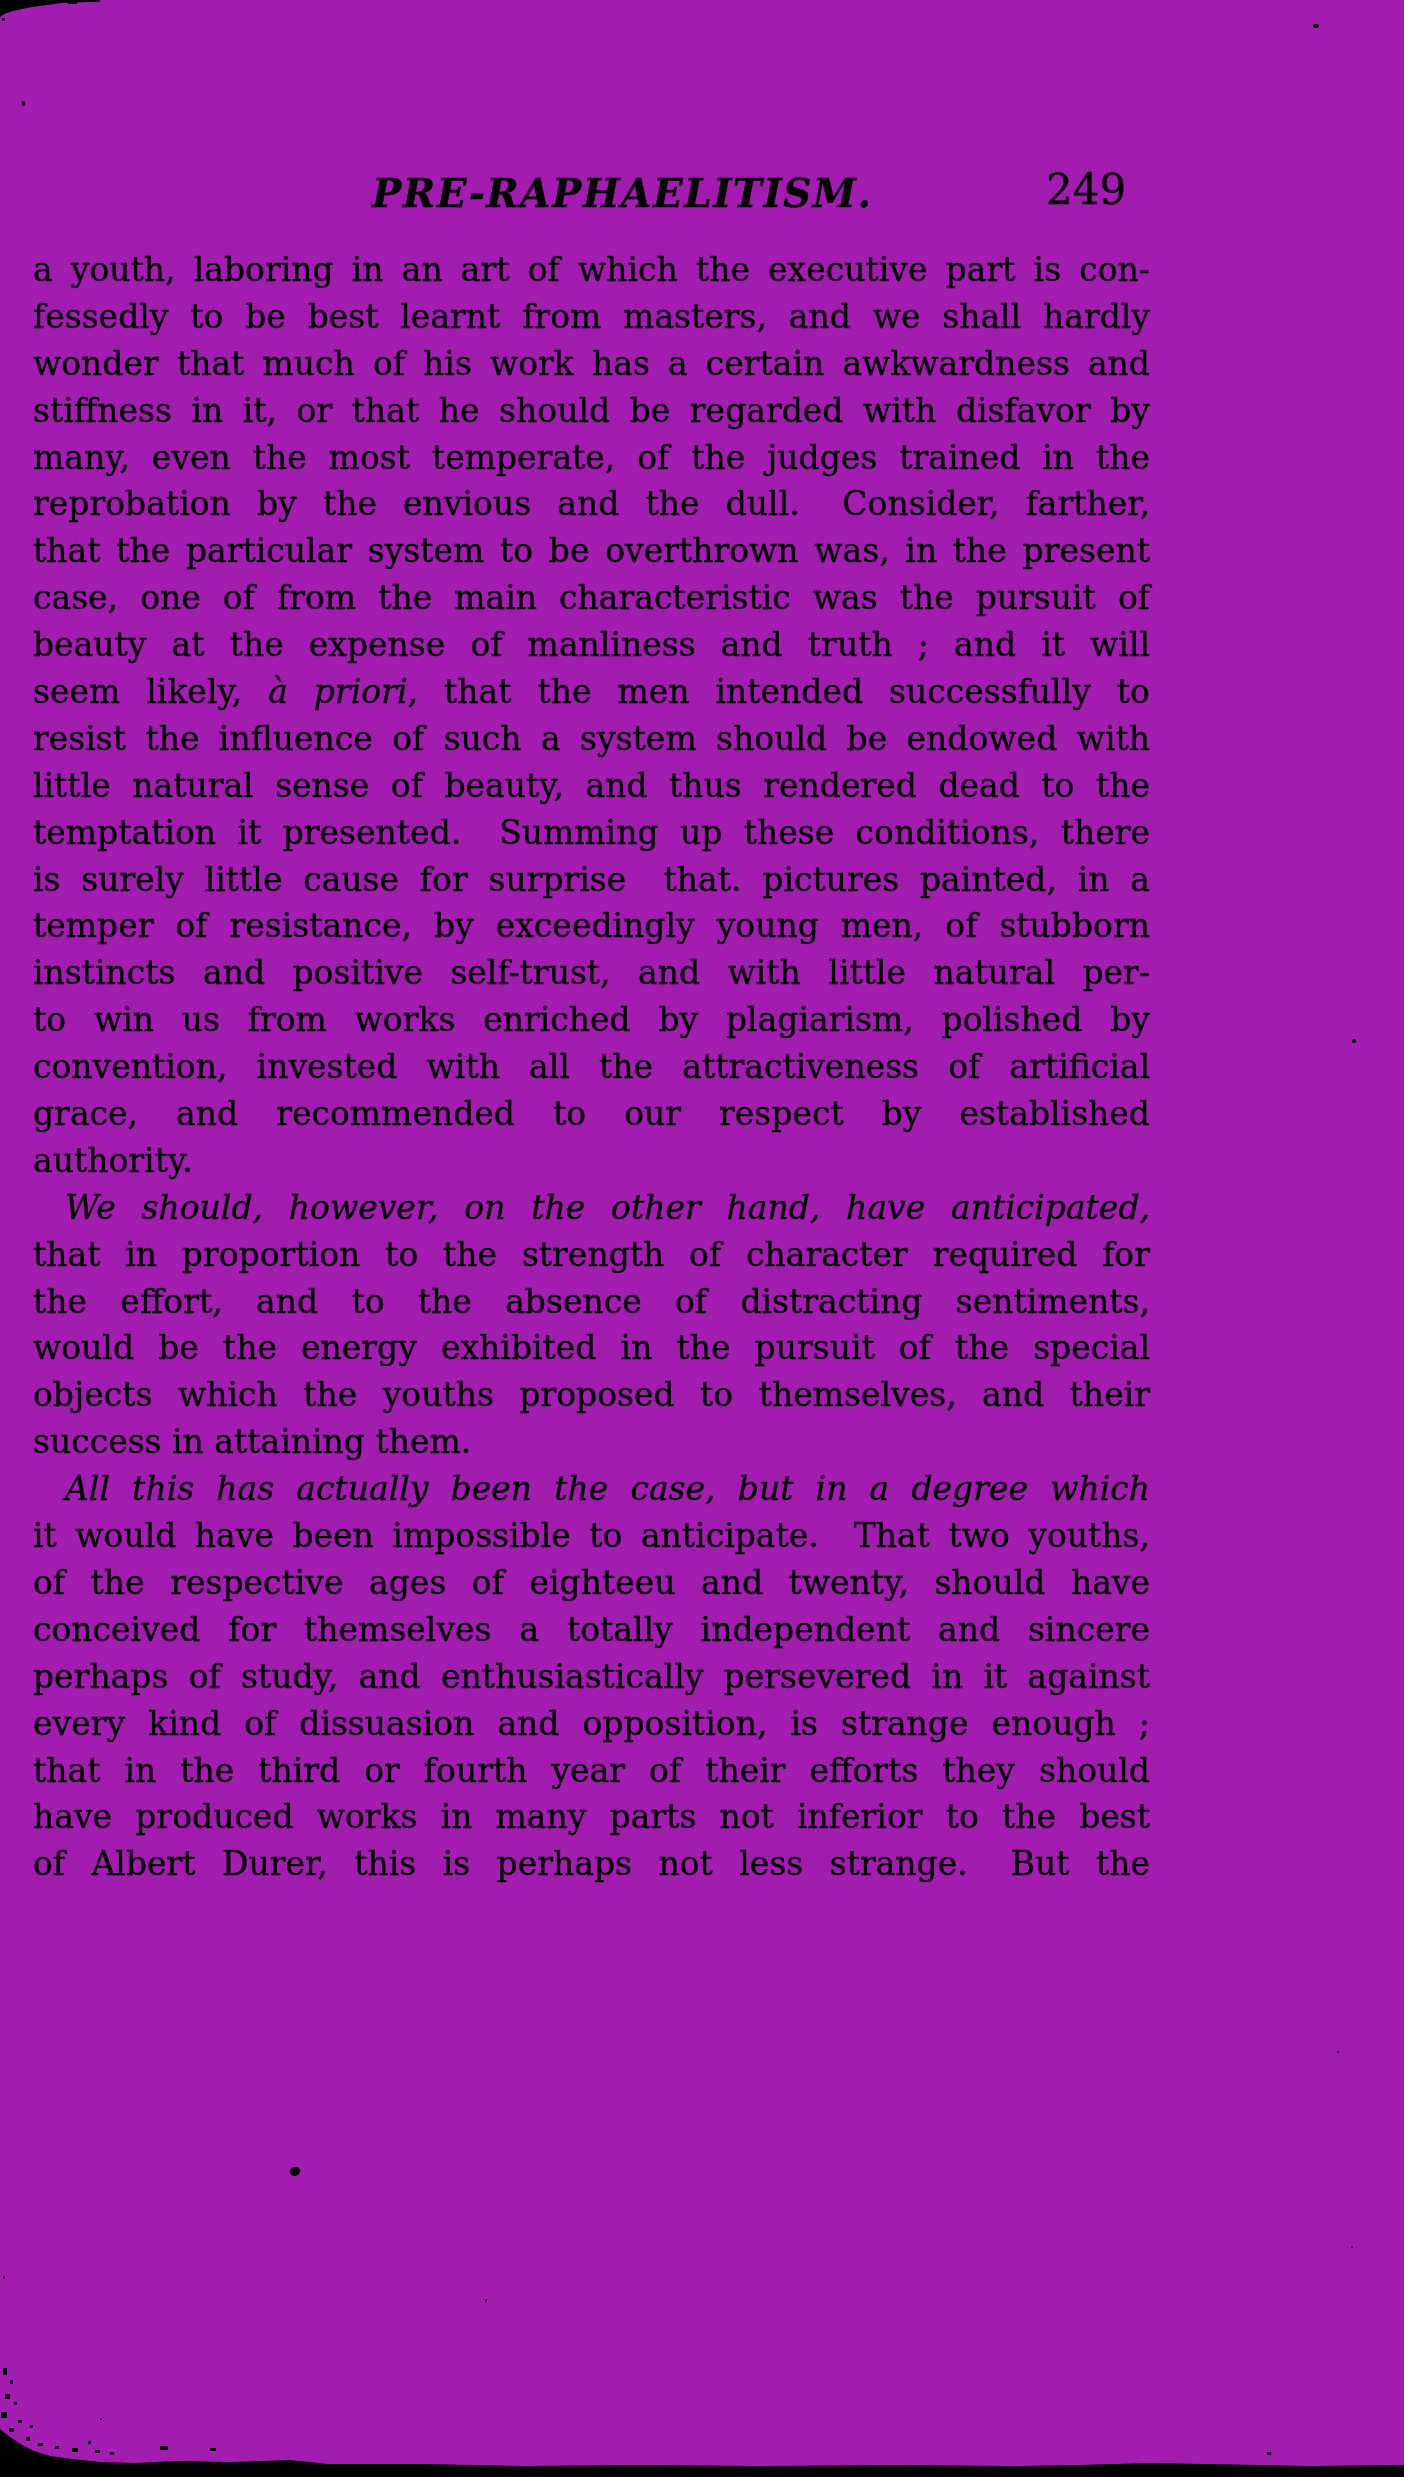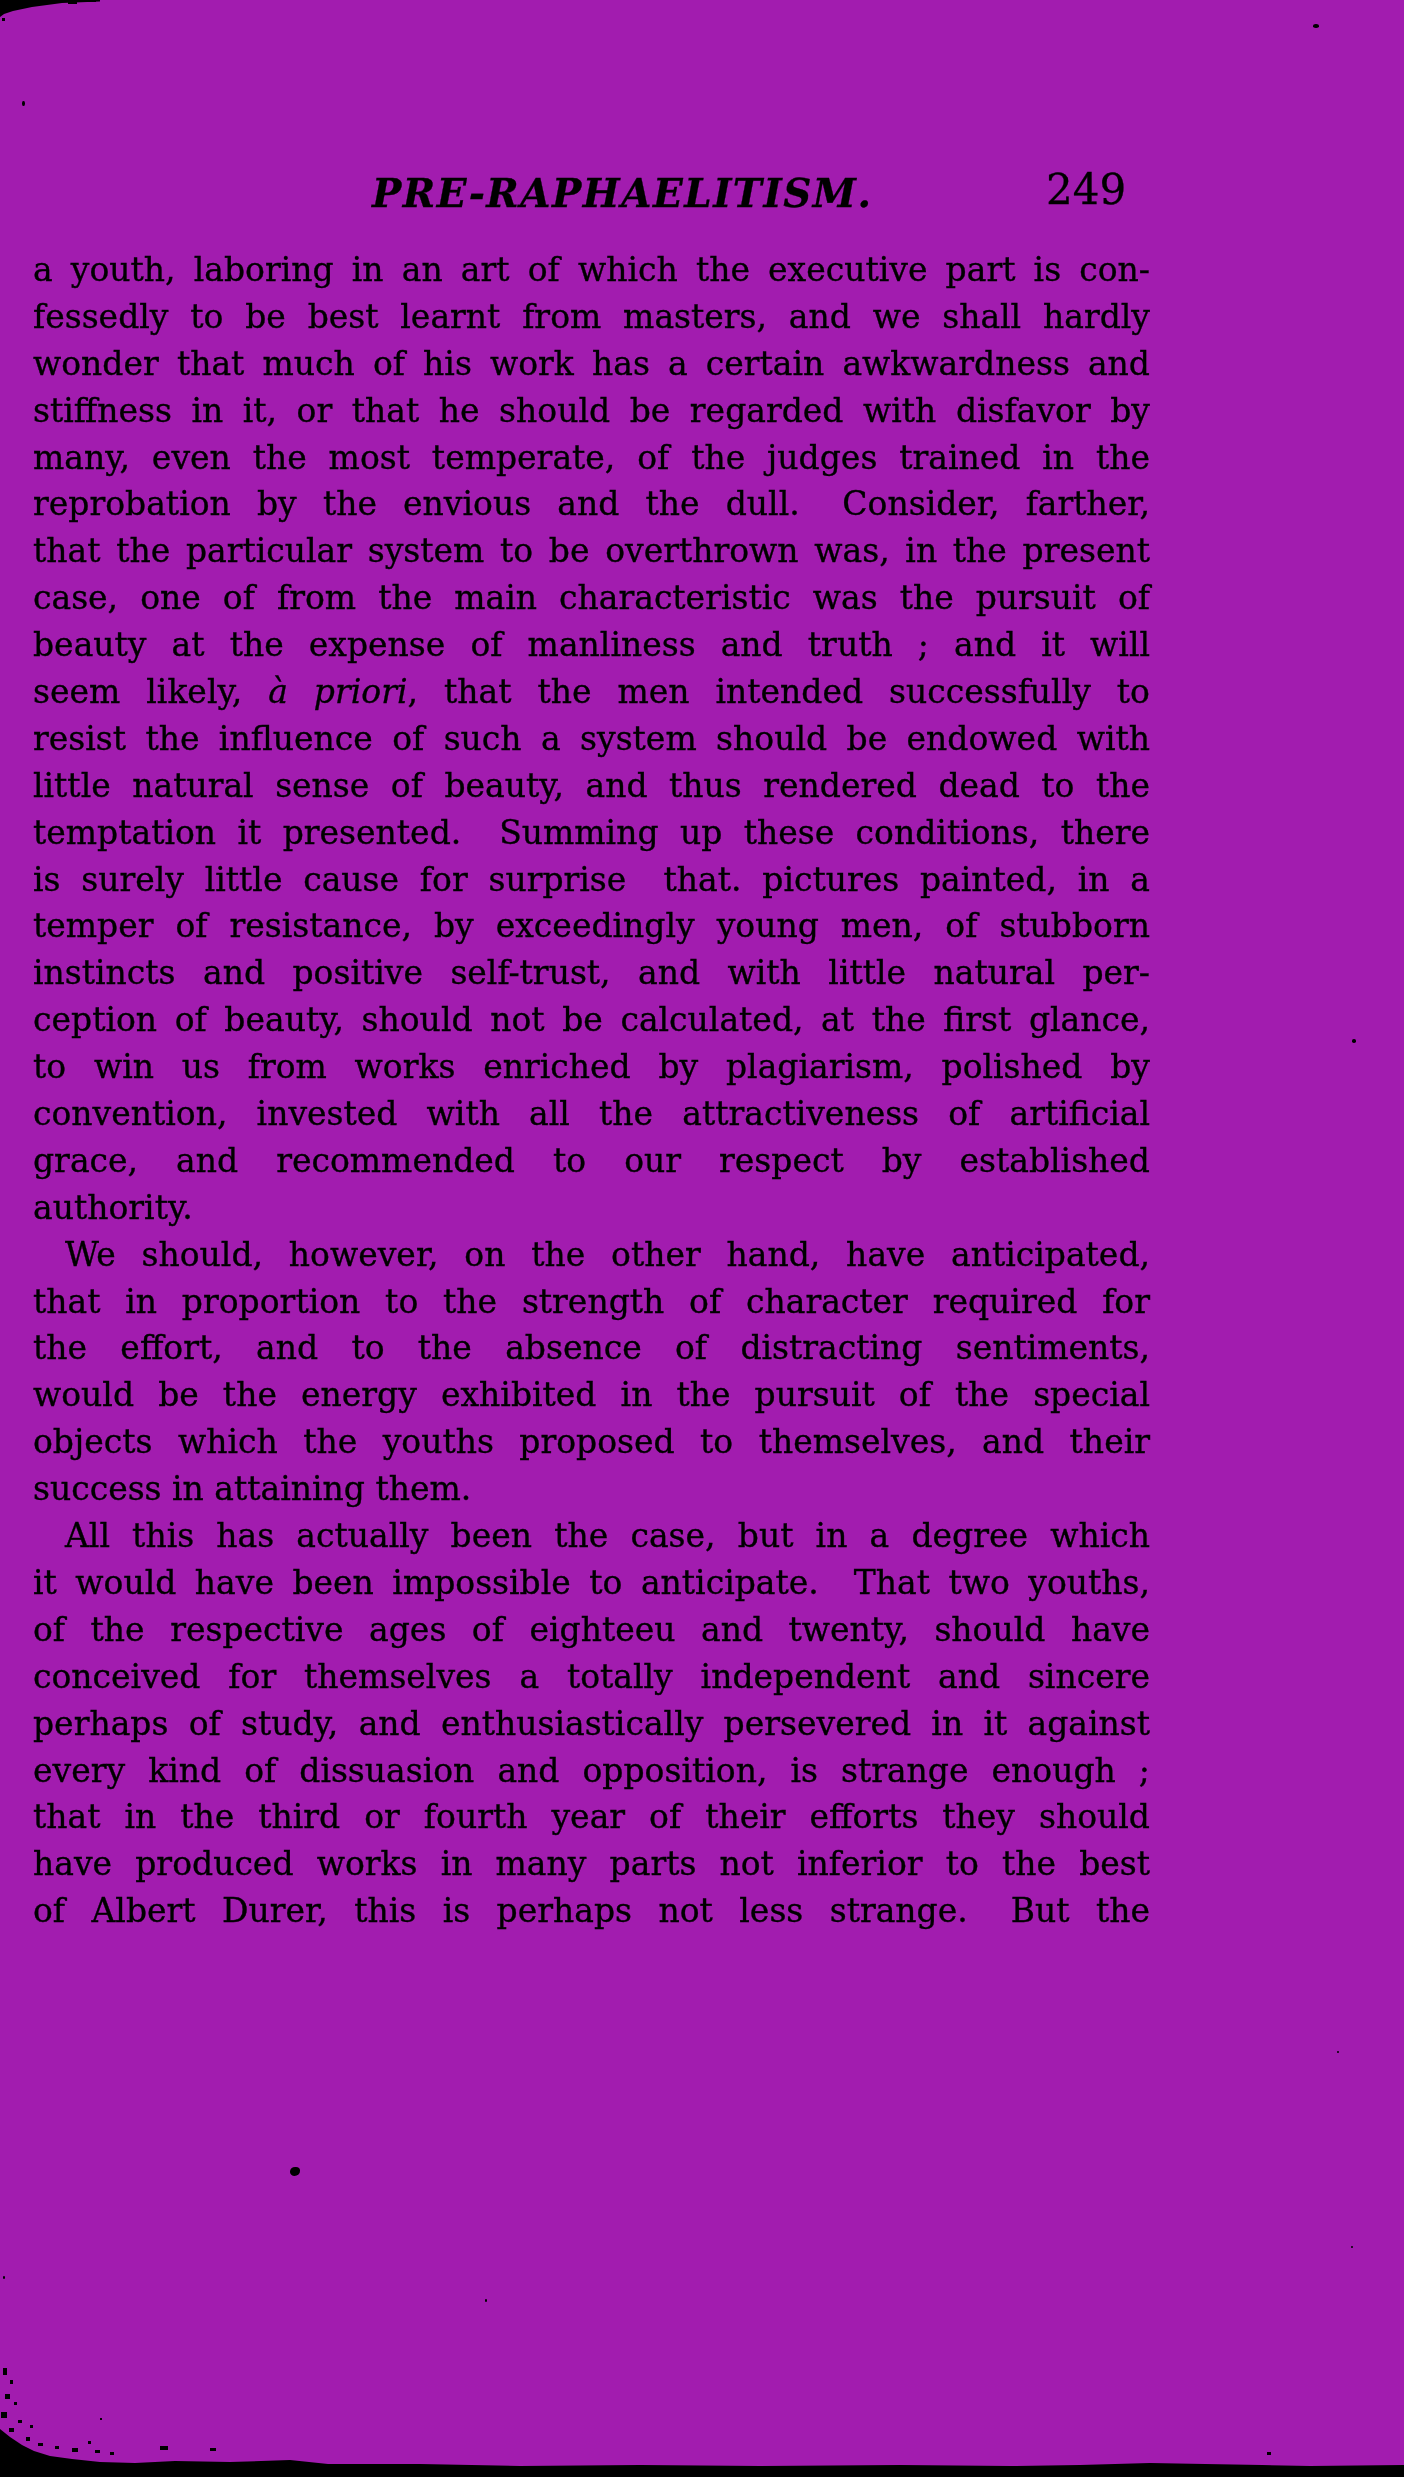--- a/index.html
+++ b/index.html
@@ -37,21 +37,21 @@
     -webkit-text-stroke: 0.35px #000;
   }
   .para { margin: 0; padding: 0; }
   .tline {
     height: 46.9px; line-height: 46.9px;
     text-align: justify; text-align-last: justify;
     text-justify: inter-word;
     overflow: visible; white-space: normal;
   }
   .tline i { }
-  .tline.indent { text-indent: 32px; }
+  .tline.indent { text-indent: 32px; font-style: italic; }
   .tline.lastline { text-align-last: left; }
   
   .artifact { position: absolute; background: #000; pointer-events: none; }
   .svg-artifact { position: absolute; pointer-events: none; }
   .speck { border-radius: 45%; }
 </style>
 </head>
 <body>
 
 <div class="page">
@@ -72,21 +72,20 @@
         <div class="tline">that the particular system to be overthrown was, in the present</div>
         <div class="tline">case, one of from the main characteristic was the pursuit of</div>
         <div class="tline">beauty at the expense of manliness and truth ; and it will</div>
         <div class="tline">seem likely, <i>à priori</i>, that the men intended successfully to</div>
         <div class="tline">resist the influence of such a system should be endowed with</div>
         <div class="tline">little natural sense of beauty, and thus rendered dead to the</div>
         <div class="tline">temptation it presented.  Summing up these conditions, there</div>
         <div class="tline">is surely little cause for surprise  that. pictures painted, in a</div>
         <div class="tline">temper of resistance, by exceedingly young men, of stubborn</div>
         <div class="tline">instincts and positive self-trust, and with little natural per-</div>
-        <div class="tline">ception of beauty, should not be calculated, at the first glance,</div>
         <div class="tline">to win us from works enriched by plagiarism, polished by</div>
         <div class="tline">convention, invested with all the attractiveness of artificial</div>
         <div class="tline">grace, and recommended to our respect by established</div>
         <div class="tline lastline">authority.</div>
       </div>
       <div class="para">
         <div class="tline indent">We should, however, on the other hand, have anticipated,</div>
         <div class="tline">that in proportion to the strength of character required for</div>
         <div class="tline">the effort, and to the absence of distracting sentiments,</div>
         <div class="tline">would be the energy exhibited in the pursuit of the special</div>

